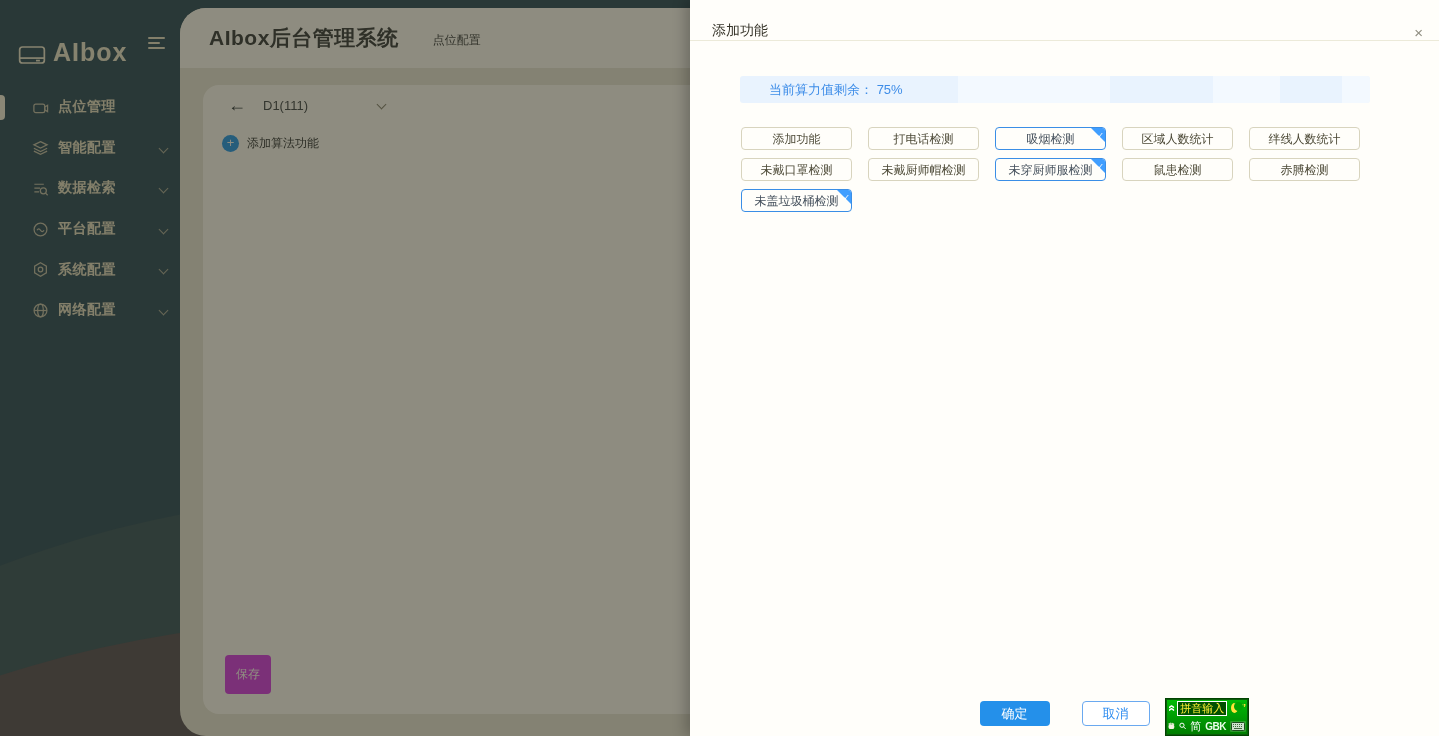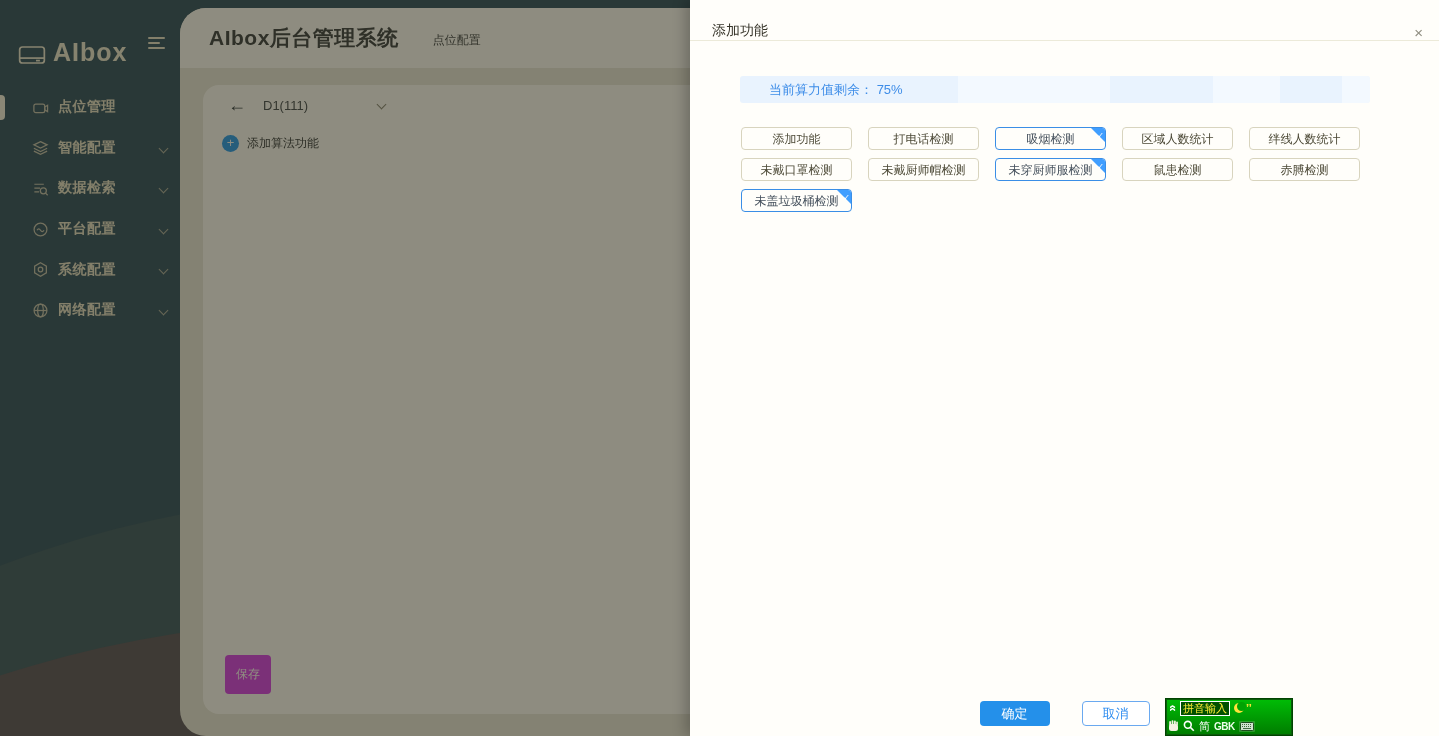--- a/index.html
+++ b/index.html
@@ -70,21 +70,21 @@
   .fn-grid{display:flex;flex-wrap:wrap;margin:24px 48px 0 51px;width:645px;}
   .fn-btn{position:relative;width:111px;height:23px;margin:0 16px 8px 0;background:#fffefa;border:1px solid #d8d4be;border-radius:4px;font-size:12px;color:#4c4936;line-height:20px;text-align:center;cursor:pointer;overflow:hidden;font-family:inherit;}
   .fn-btn.selected{border-color:var(--selected-border);color:#45505c;}
   .fn-btn.selected::after{content:"";position:absolute;top:0;right:0;border-top:14px solid #409eff;border-left:14px solid transparent;}
   .fn-btn.selected::before{content:"✓";position:absolute;top:-2px;right:1px;font-size:8px;color:#fff;z-index:1;}
   .drawer-footer{position:absolute;left:0;top:701px;width:100%;display:flex;justify-content:center;gap:32px;}
   .confirm-btn{width:70px;height:25px;background:#2490ea;border:none;border-radius:4px;color:#fff;font-size:13px;cursor:pointer;font-family:inherit;}
   .cancel-btn{width:68px;height:25px;background:#fff;border:1px solid #6aa9f0;border-radius:4px;color:#2d8cf0;font-size:13px;cursor:pointer;font-family:inherit;}
 
   
-  .ime{position:absolute;left:475px;top:698px;width:128px;height:38px;z-index:12;border:1px solid #014401;background:linear-gradient(#00bd06,#007c00);display:flex;flex-direction:column;box-shadow:0 0 0 1px #0a5c0a inset;}
+  .ime{position:absolute;left:475px;top:698px;width:84px;height:38px;z-index:12;border:1px solid #014401;background:linear-gradient(#00bd06,#007c00);display:flex;flex-direction:column;box-shadow:0 0 0 1px #0a5c0a inset;}
   .ime-row{display:flex;align-items:center;height:19px;padding:0 2px;gap:2px;}
   .ime-arrows{color:#fff;font-size:12px;font-weight:700;transform:rotate(90deg);width:10px;text-align:center;line-height:10px;cursor:pointer;}
   .ime-mode{border:1px solid #fff;background:#015001;color:#ffee33;font-size:11px;line-height:13px;padding:0 2px;white-space:nowrap;cursor:pointer;}
   .ime-moon{position:relative;width:10px;height:10px;margin-left:2px;cursor:pointer;}
   .ime-moon::before{content:"";position:absolute;inset:0;border-radius:50%;background:#ffe33a;}
   .ime-moon::after{content:"";position:absolute;left:3px;top:-1px;width:9px;height:9px;border-radius:50%;background:#00a303;}
   .ime-quote{color:#ffe33a;font-size:11px;font-weight:700;line-height:8px;cursor:pointer;}
   .ime-row2{gap:4px;}
   .ime-simplified{color:#fff;font-size:11px;cursor:pointer;}
   .ime-encoding{color:#eaffea;font-size:10px;font-weight:700;letter-spacing:-.5px;cursor:pointer;}

